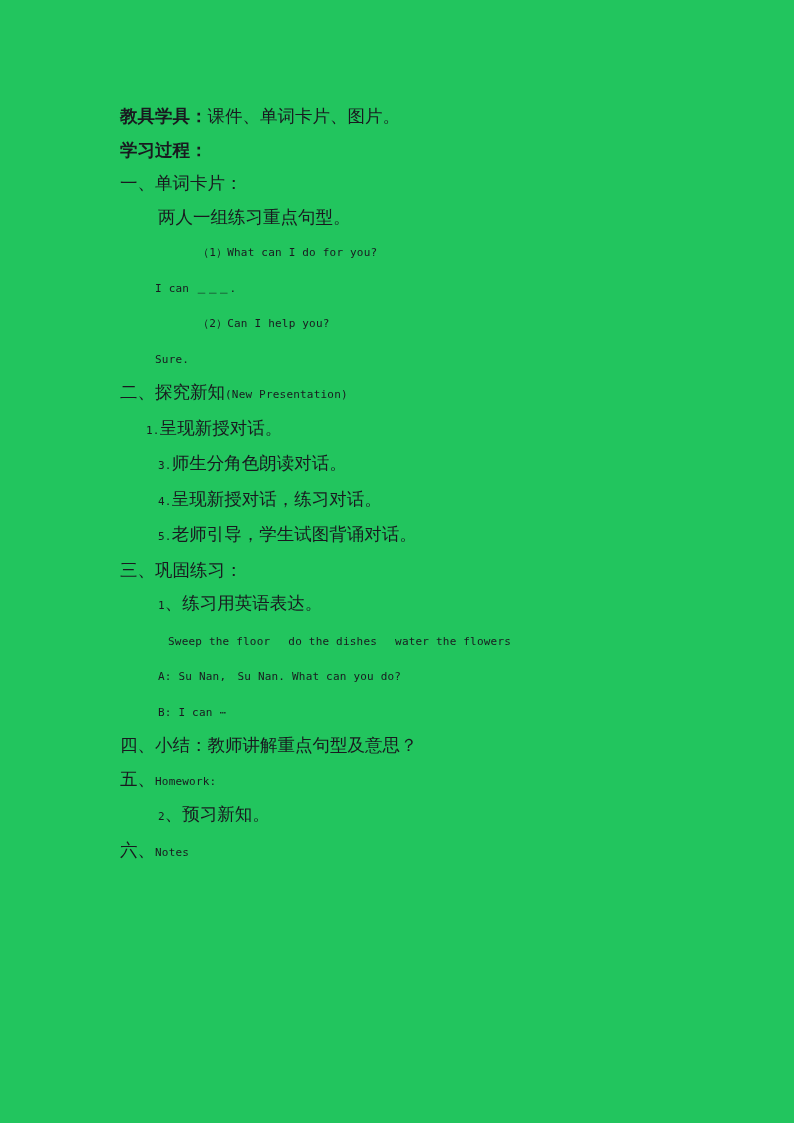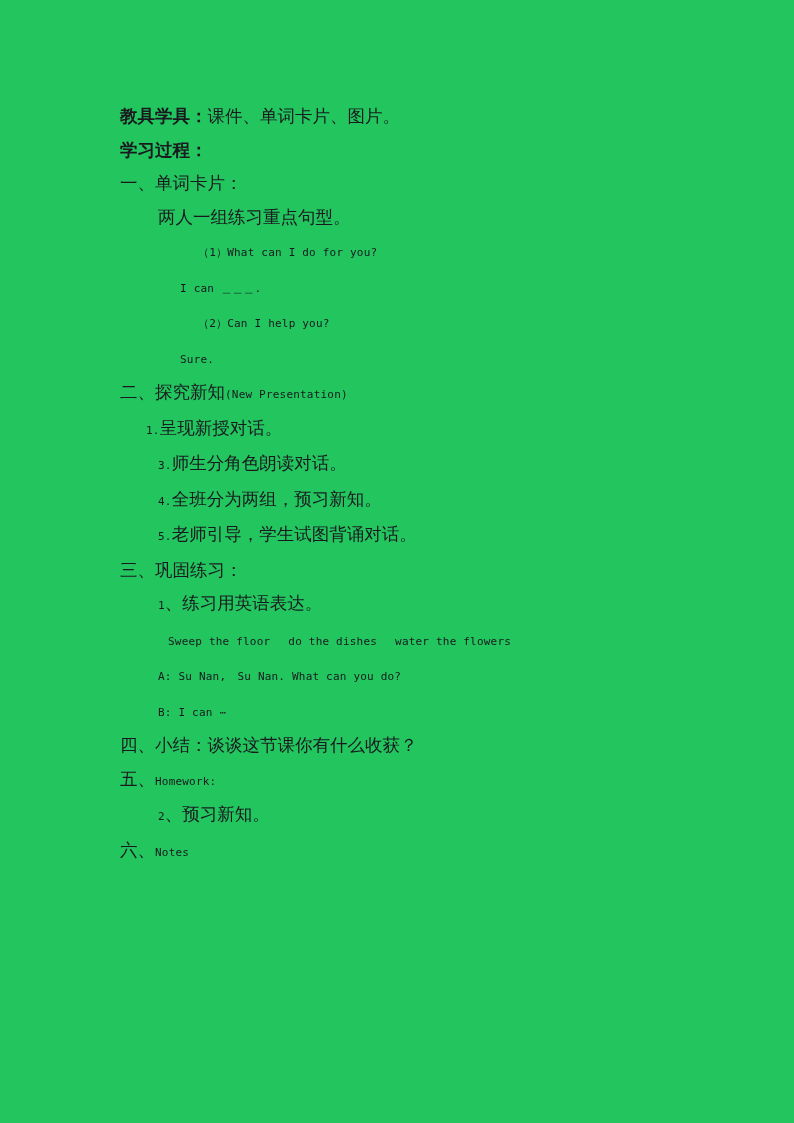--- a/index.html
+++ b/index.html
@@ -41,43 +41,43 @@
   }
   .cn {
     font-family: "DejaVu Serif", "Liberation Serif", serif;
   }
   
   .i0 { margin-left: 0px; }
   .i1 { margin-left: 26px; }
   .i2 { margin-left: 38px; }
   .i3 { margin-left: 48px; }
   .i5 { margin-left: 78px; }
-  .i6 { margin-left: 60px; }
+  .i6 { margin-left: 35px; }
 </style>
 </head>
 <body>
 
 <div class="page">
   <div class="doc-body" id="doc-body">
       <div class="line i0"><span class="cn" style="font-weight: bold;">教具学具：</span><span class="cn">课件、单词卡片、图片。</span></div>
       <div class="line i0 bold"><span class="cn">学习过程：</span></div>
       <div class="line i0"><span class="cn">一、单词卡片：</span></div>
       <div class="line i2"><span class="cn">两人一组练习重点句型。</span></div>
       <div class="line i5"><span class="en">（1）What can I do for you?</span></div>
       <div class="line i6"><span class="en">I can ＿＿＿.</span></div>
       <div class="line i5"><span class="en">（2）Can I help you?</span></div>
       <div class="line i6"><span class="en">Sure.</span></div>
       <div class="line i0"><span class="cn">二、探究新知</span><span class="en">(New Presentation)</span></div>
       <div class="line i1"><span class="en">1.</span><span class="cn">呈现新授对话。</span></div>
       <div class="line i2"><span class="en">3.</span><span class="cn">师生分角色朗读对话。</span></div>
-      <div class="line i2"><span class="en">4.</span><span class="cn">全班分为两组，预习新知。</span></div>
+      <div class="line i2"><span class="en">4.</span><span class="cn">呈现新授对话，练习对话。</span></div>
       <div class="line i2"><span class="en">5.</span><span class="cn">老师引导，学生试图背诵对话。</span></div>
       <div class="line i0"><span class="cn">三、巩固练习：</span></div>
       <div class="line i2"><span class="en">1</span><span class="cn">、练习用英语表达。</span></div>
       <div class="line i3"><span class="en">Sweep the floor　 do the dishes　 water the flowers</span></div>
       <div class="line i2"><span class="en">A: Su Nan,　Su Nan. What can you do?</span></div>
       <div class="line i2"><span class="en">B: I can ⋯</span></div>
-      <div class="line i0"><span class="cn">四、小结：谈谈这节课你有什么收获？</span></div>
+      <div class="line i0"><span class="cn">四、小结：教师讲解重点句型及意思？</span></div>
       <div class="line i0"><span class="cn">五、</span><span class="en">Homework:</span></div>
       <div class="line i2"><span class="en">2</span><span class="cn">、预习新知。</span></div>
       <div class="line i0"><span class="cn">六、</span><span class="en">Notes</span></div>
     </div>
 </div>
 
 </body></html>

